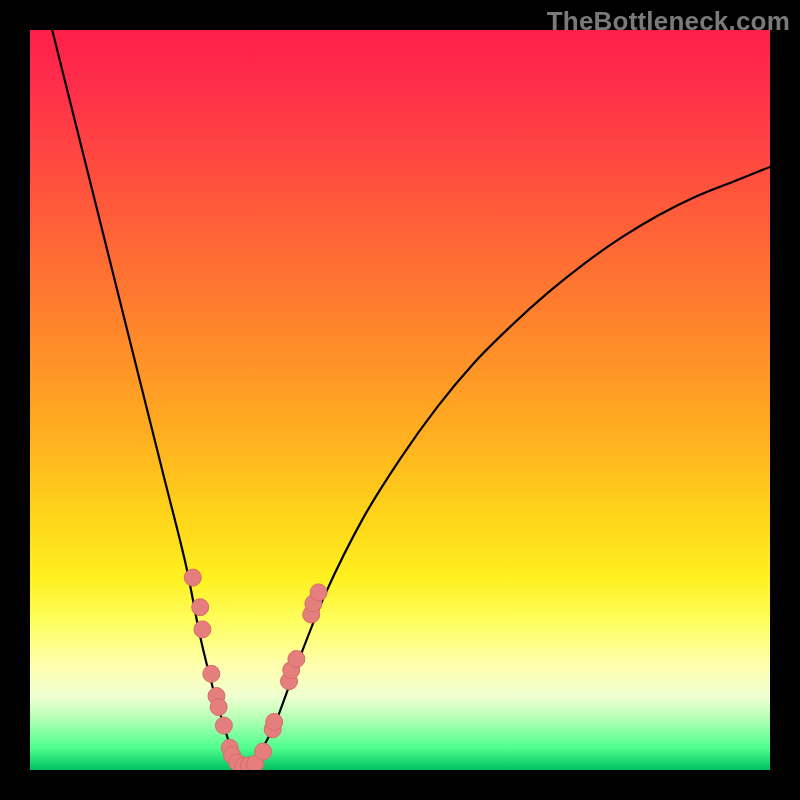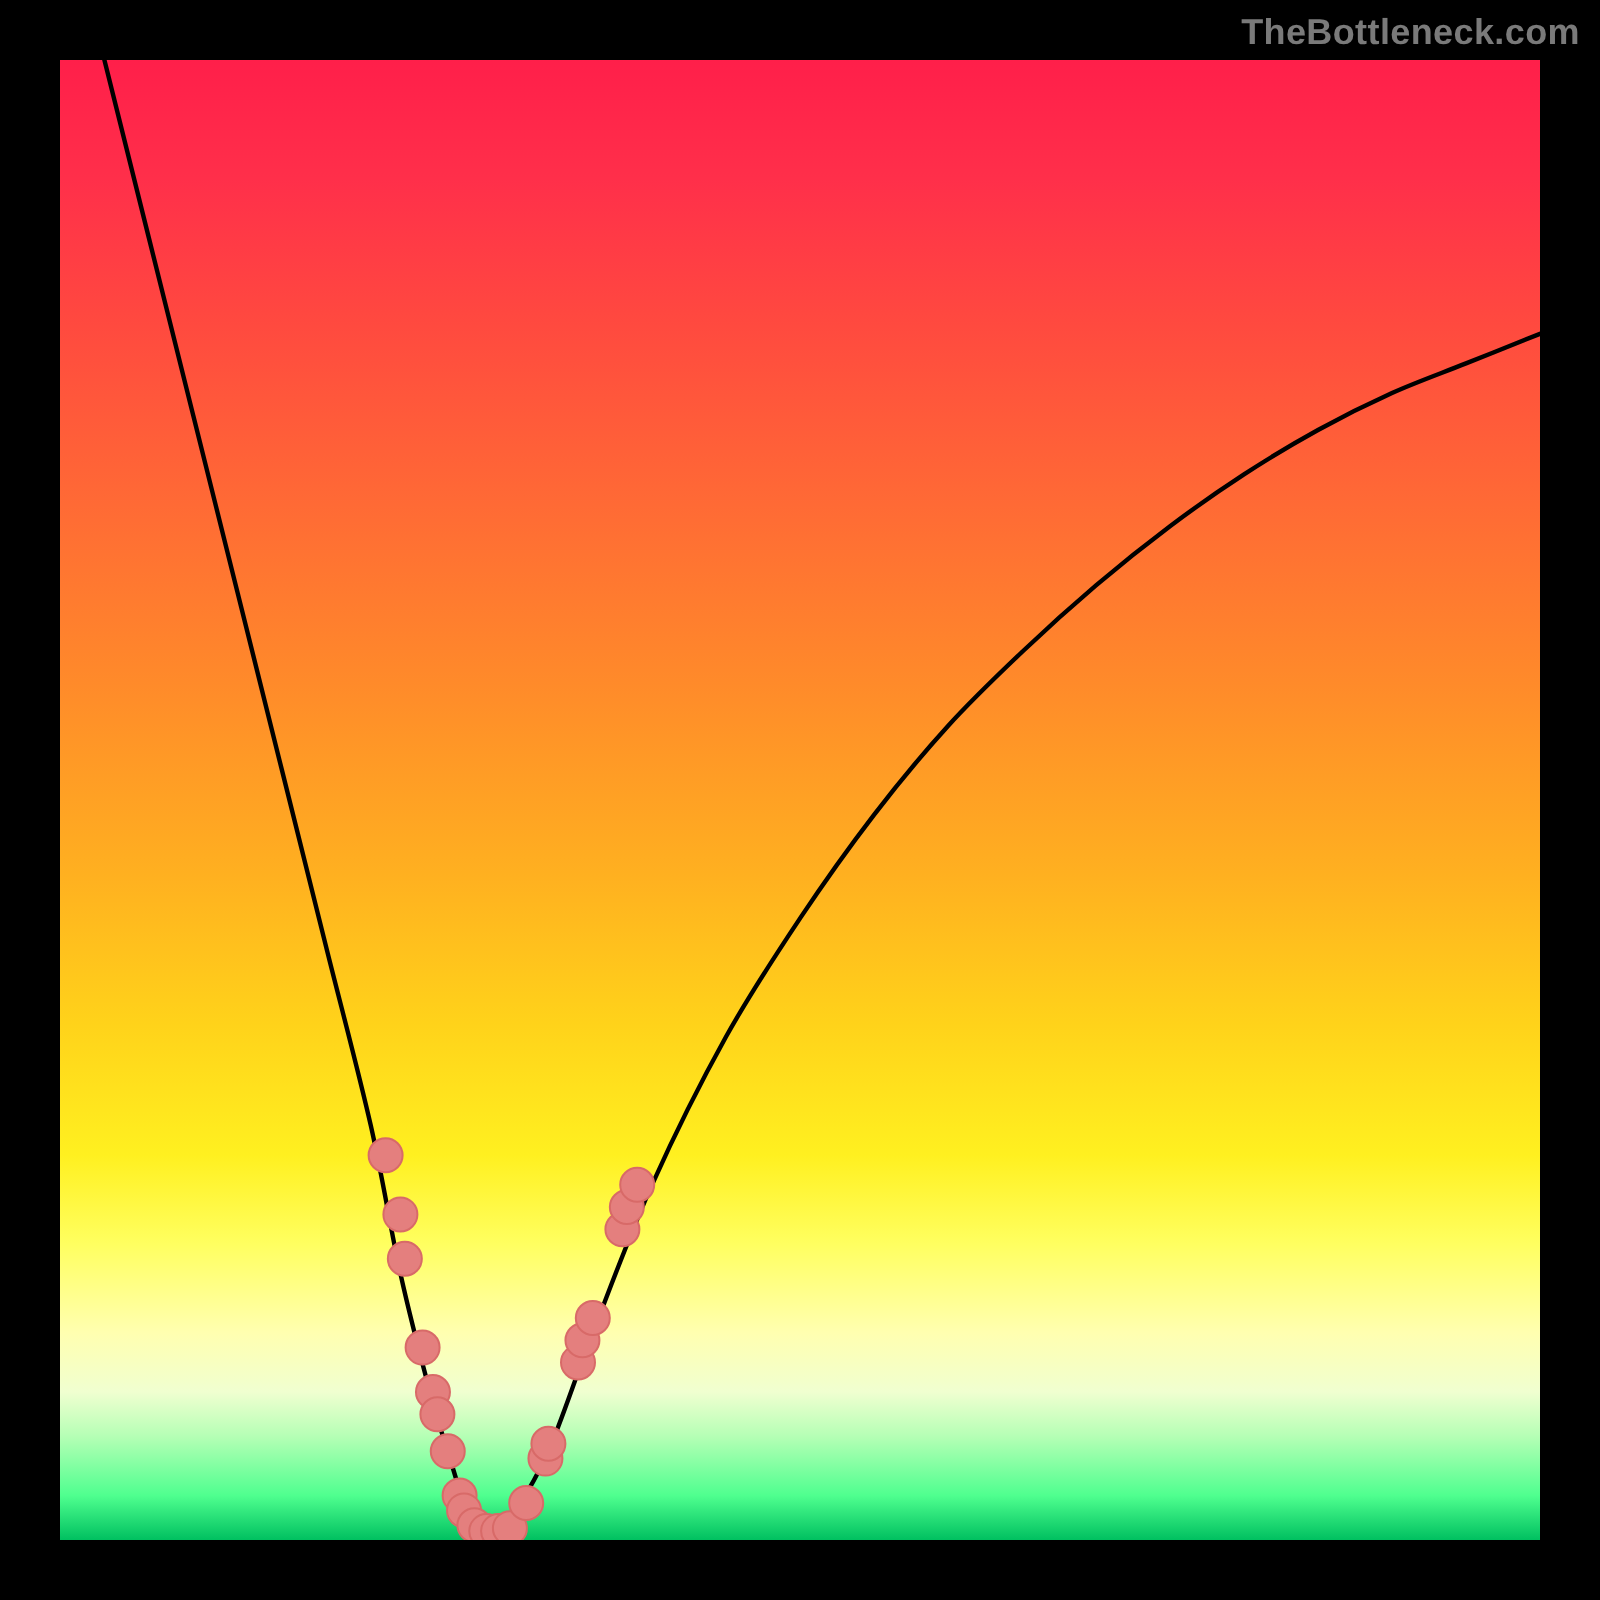--- a/index.html
+++ b/index.html
@@ -44,21 +44,21 @@
       #4fff8f 97%,
       #00c060 100%
     );
   }
   .watermark {
     position: absolute;
     top: 6px;
     right: 10px;
     color: #7a7a7a;
     font-weight: 600;
-    font-size: 18px;
+    font-size: 26px;
     letter-spacing: 0.2px;
     user-select: none;
   }
   svg.curve {
     position: absolute;
     inset: 0;
   }
 </style>
 </head>
 <body>

